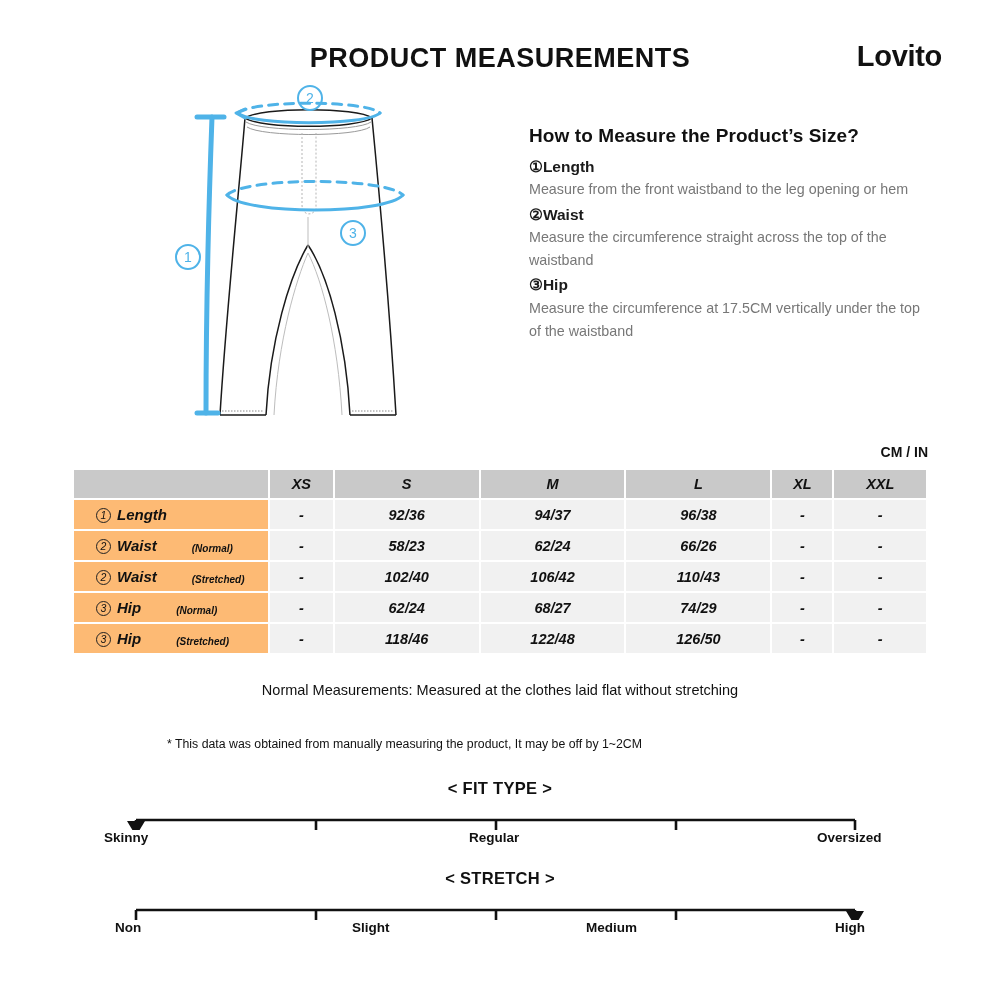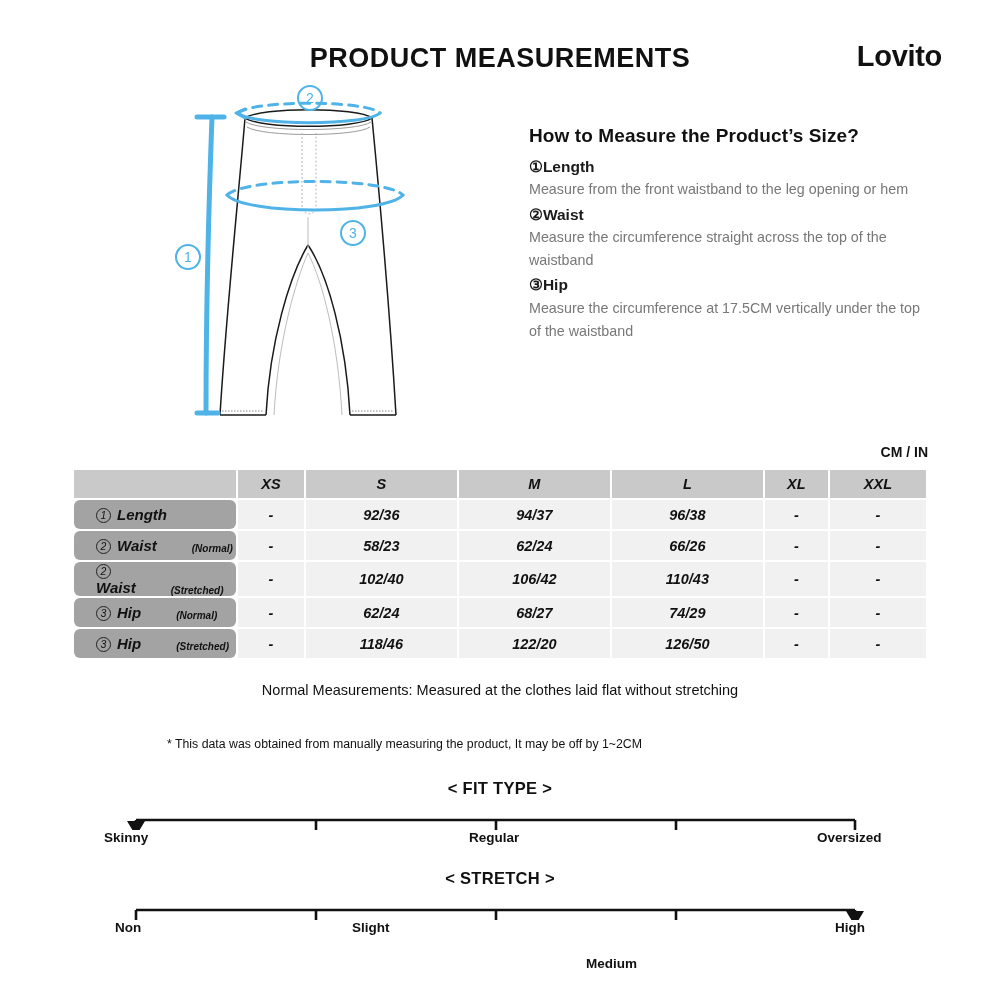--- a/index.html
+++ b/index.html
@@ -55,22 +55,22 @@
     position: absolute; left: 72px; top: 468px; width: 856px;
     border-collapse: separate; border-spacing: 2px 2px; font-style: italic;
   }
   .tbl td, .tbl th {
     height: 27px; text-align: center; vertical-align: middle;
     font-size: 14.5px; font-weight: 700; color: #111;
   }
   .tbl thead th { background: #c9c9c9; height: 28px; }
   .tbl thead th.corner { background: #c9c9c9; }
   .tbl td.rowlabel {
-    background: #a3a3a3; text-align: left; padding-left: 22px;
-    font-size: 15px; font-weight: 700; width: 162px; border-radius: 6px;
+    background: #fdba74; text-align: left; padding-left: 22px;
+    font-size: 15px; font-weight: 700; width: 194px;
   }
   .tbl td.val { background: #f1f1f1; height: 29px; }
   .circ {
     display: inline-block; width: 15px; height: 15px;
     border: 1.4px solid #222; border-radius: 50%;
     font-size: 10.5px; line-height: 13px; text-align: center;
     font-weight: 400; margin-right: 6px; vertical-align: 1px;
   }
   .sub { font-size: 10px; font-weight: 700; vertical-align: -1px; padding-left: 35px; }
 
@@ -245,21 +245,21 @@
         <td class="val">74/29</td>
         <td class="val">-</td>
         <td class="val">-</td>
       </tr>
       <tr>
         <td class="rowlabel">
           <span class="circ">3</span><span>Hip</span><span class="sub">(Stretched)</span>
         </td>
         <td class="val">-</td>
         <td class="val">118/46</td>
-        <td class="val">122/20</td>
+        <td class="val">122/48</td>
         <td class="val">126/50</td>
         <td class="val">-</td>
         <td class="val">-</td>
       </tr>
     </tbody>
   </table>
 
   <div class="notes">
     <div class="n1">Normal Measurements: Measured at the clothes laid flat without stretching</div>
   </div>
@@ -294,18 +294,18 @@
         <line x1="316" y1="22" x2="316" y2="32"></line>
         <line x1="496" y1="22" x2="496" y2="32"></line>
         <line x1="676" y1="22" x2="676" y2="32"></line>
         <line x1="855" y1="22" x2="855" y2="32"></line>
       </g>
       <polygon points="846,23 864,23 855,38" fill="#111"></polygon>
     </svg>
     <div class="scale-labels">
       <span style="left:115px;">Non</span>
       <span style="left:352px;">Slight</span>
-      <span style="left:586px;margin-top:36px;">Medium</span>
+      <span style="left:586px;">Medium</span>
       <span style="left:835px;">High</span>
     </div>
   </div>
 
 </div>
 
 </body></html>

